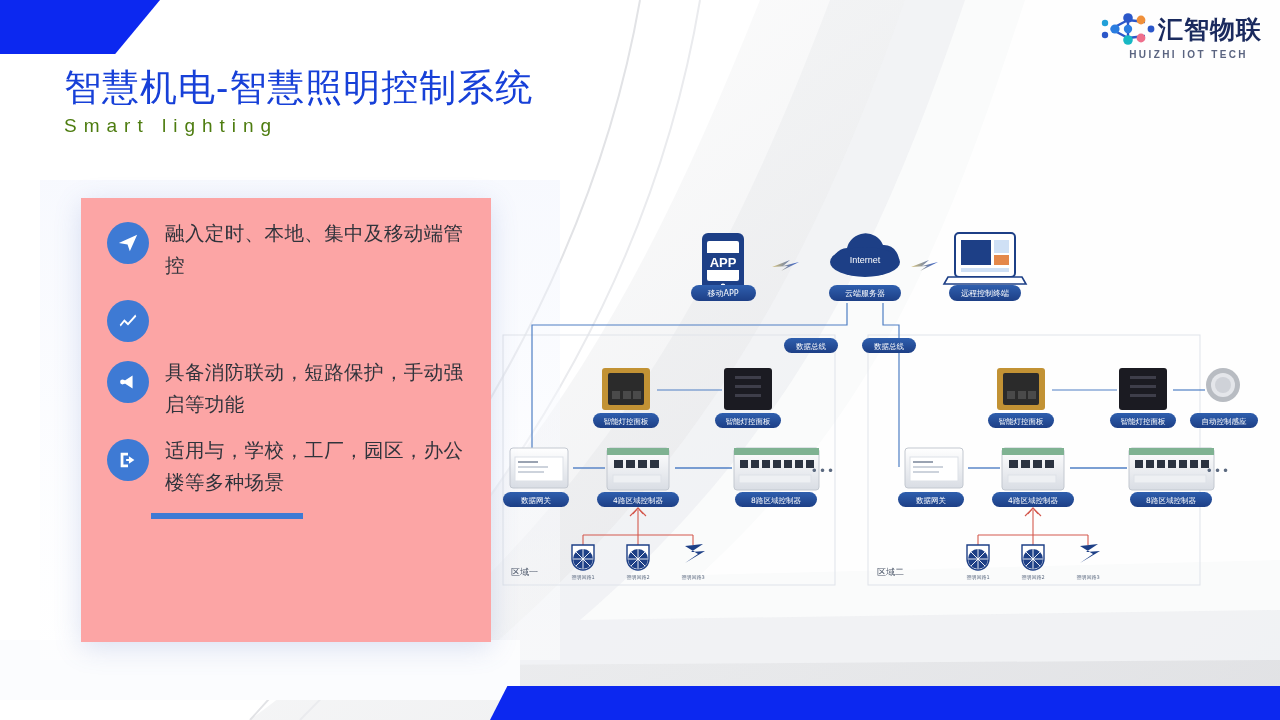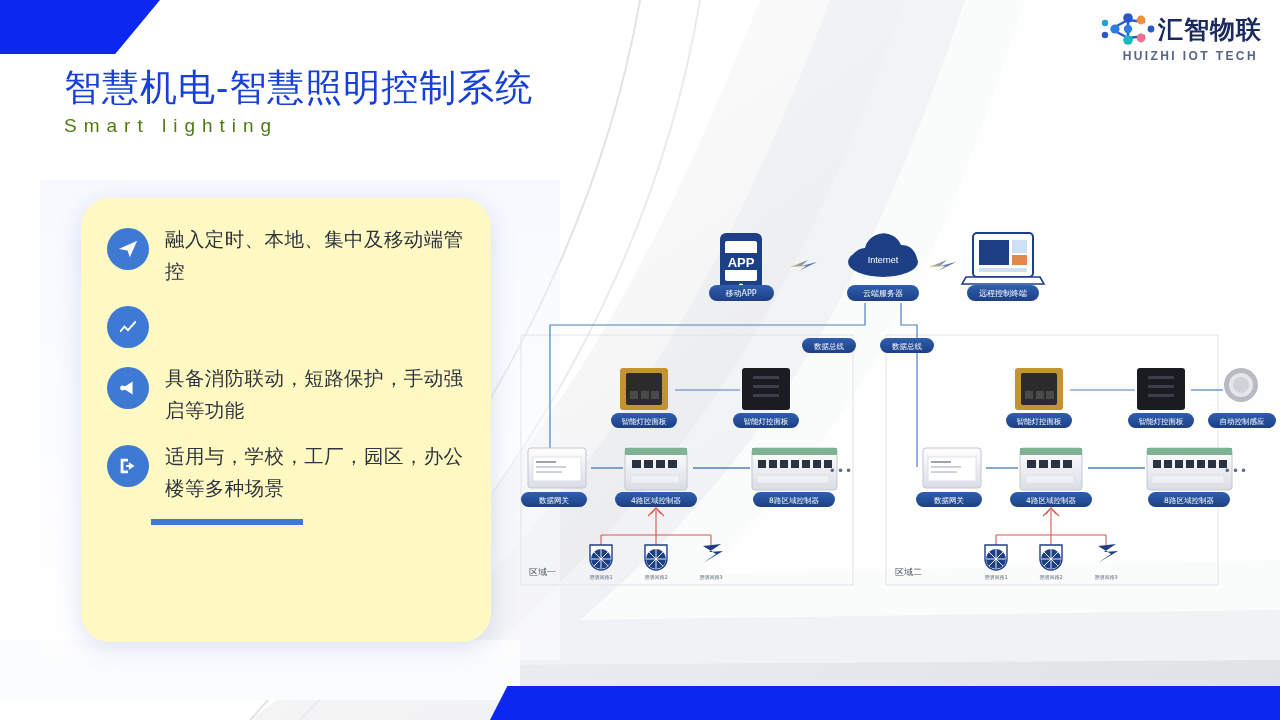--- a/index.html
+++ b/index.html
@@ -24,56 +24,55 @@
   .corner-bottom {
     position:absolute; right:0; bottom:0; width:790px; height:34px;
     background:#0c28f0; z-index:3;
     clip-path:polygon(2.2% 0, 100% 0, 100% 100%, 0 100%);
   }
 
   
   .logo { position:absolute; right:18px; top:12px; z-index:5; display:flex; flex-direction:column; align-items:flex-end; }
   .logo-row { display:flex; align-items:center; gap:3px; }
   .logo-cn { font-size:25px; font-weight:bold; color:#1a2a5e; letter-spacing:1px; line-height:1; }
-  .logo-en { font-size:12px; font-weight:bold; color:#5a6480; letter-spacing:2.4px; margin-top:3px; margin-right:4px; }
+  .logo-en { font-size:10px; font-weight:bold; color:#5a6480; letter-spacing:2.4px; margin-top:3px; margin-right:14px; }
 
   
   .title-block { position:absolute; left:64px; top:68px; z-index:5; }
   .title-cn {
     font-size:37px; font-weight:normal; color:#1740d8; letter-spacing:1px;
     font-family:"Liberation Sans","DejaVu Sans",sans-serif; line-height:1.1;
   }
   .title-en {
     font-size:19px; color:#4d7c0f; letter-spacing:7px; margin-top:6px;
     font-family:"Liberation Sans","DejaVu Sans",sans-serif;
   }
 
   
   .card {
     position:absolute; left:81px; top:198px; width:410px; height:444px;
-    background:#fef9c3; z-index:6;
+    background:#fca5a5; z-index:6;
     box-shadow:0 6px 26px rgba(80,110,190,0.20);
-    padding:26px 22px 0 26px;
-    border-radius:29px;
+    padding:20px 22px 0 26px;
   }
   .feature { display:flex; align-items:flex-start; margin-bottom:15px; }
   .f-icon {
     width:42px; height:42px; border-radius:50%; background:#3e7ad4;
     flex:0 0 42px; margin-right:16px; margin-top:4px;
     display:flex; align-items:center; justify-content:center;
   }
   .f-icon svg { width:22px; height:22px; fill:#ffffff; }
   .f-text {
     font-size:19.5px; color:#30343c; line-height:1.62;
     font-family:"DejaVu Sans","Liberation Sans",sans-serif; letter-spacing:0.4px;
   }
   .underline { width:152px; height:6px; background:#3e7ad4; margin-left:44px; margin-top:2px; }
 
   
-  .diagram { position:absolute; left:505px; top:205px; width:775px; height:410px; z-index:4; }
+  .diagram { position:absolute; left:487px; top:205px; width:775px; height:410px; z-index:4; }
   .diagram svg { display:block; }
 
   
 </style>
 </head>
 <body>
 
 <div class="bg-wrap">
   <svg width="1280" height="720" viewBox="0 0 1280 720">
     <defs>

